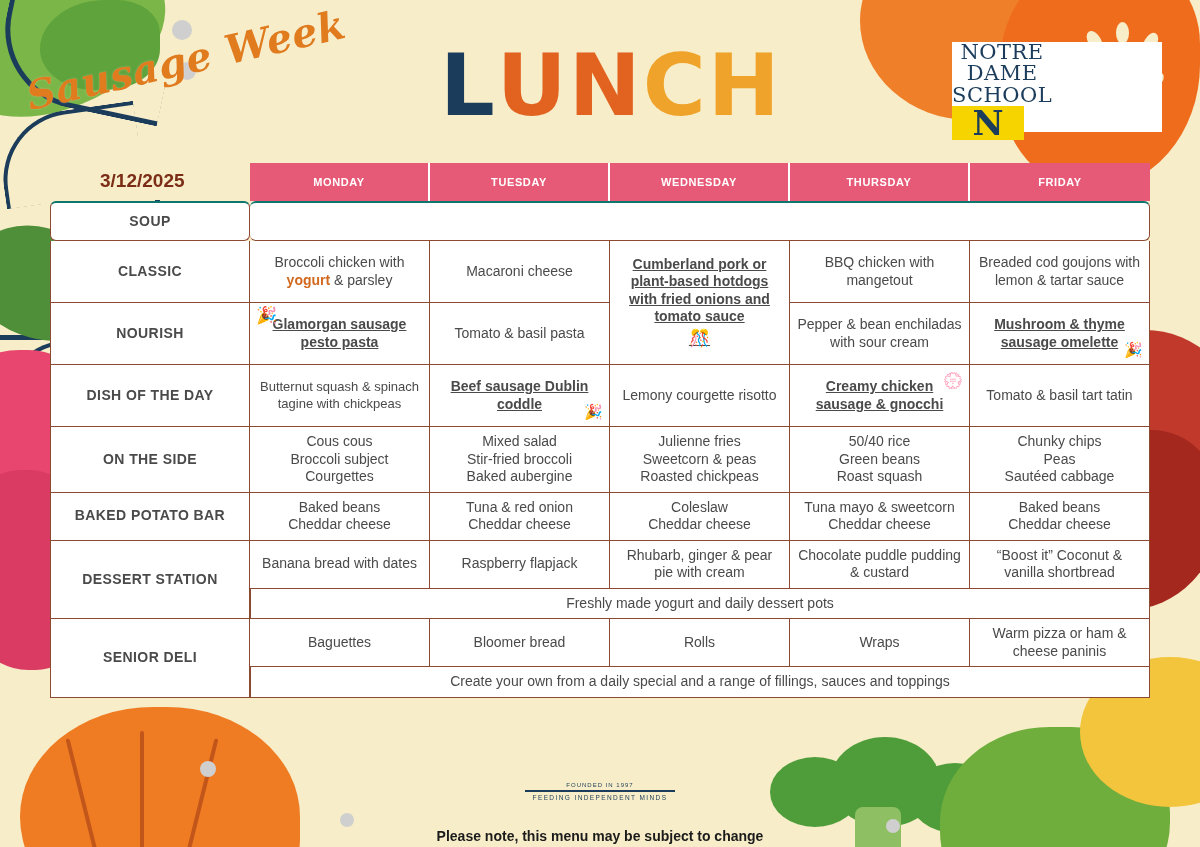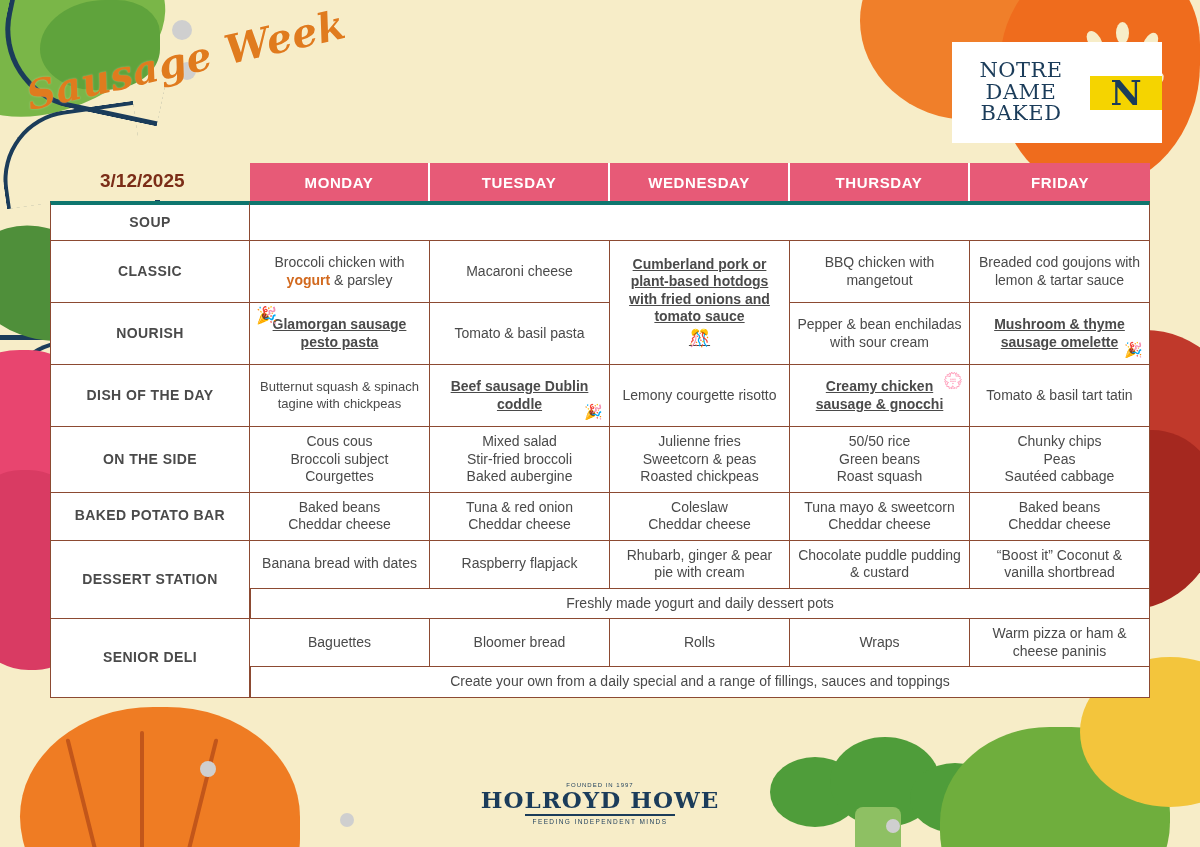--- a/index.html
+++ b/index.html
@@ -124,22 +124,22 @@
   }
   .lunch-title span { display:inline-block; }
   .l1 { color:#1b3c5a; }
   .l2 { color:#e2621f; }
   .l3 { color:#e2621f; }
   .l4 { color:#f0a32a; }
   .l5 { color:#f0a32a; }
 
   .logo {
     position: absolute; right: 38px; top: 42px;
-    width: 210px; height: 101px; background: #ffffff;
-    display: flex; align-items: center;
+    width: 210px; height: 90px; background: #ffffff;
+    display: flex; align-items: flex-start; flex-direction: column;
   }
   .logo-text {
     flex: 1; display:flex; flex-direction: column; justify-content: center;
     align-items: center; color: #1b3c5a;
     font-family: "DejaVu Serif", serif; line-height: 1.02;
   }
   .logo-text div { font-size: 21px; letter-spacing: 0.5px; }
   .logo-mark {
     width: 72px; background: #f5d400; display:flex; align-items:center; justify-content:center;
   }
@@ -160,21 +160,21 @@
     width: 1100px;
     border-collapse: separate; border-spacing: 0;
     table-layout: fixed;
   }
   table.menu col.c0 { width: 200px; }
   table.menu col.cd { width: 180px; }
 
   .menu th.dayhead {
     background: #e75a77;
     color: #ffffff;
-    font-size: 15px;
+    font-size: 11px;
     font-weight: bold;
     letter-spacing: 0.6px;
     height: 38px;
     border-right: 2px solid #ffffff;
     text-align: center;
     vertical-align: middle;
   }
   .menu th.dayhead:last-child { border-right: none; }
   .menu th.corner { background: transparent; border: none; }
 
@@ -185,21 +185,21 @@
     text-align: center;
     vertical-align: middle;
     font-size: 14px;
     color: #4a4a4a;
     padding: 6px 7px;
     line-height: 1.25;
   }
   .menu tr td:first-child {
     border-left: 1px solid #8c4a32;
   }
-  .menu tr.firstrow td { border-top: 4px solid #0f766e; }
+  .menu tr.firstrow td { border-top: 2px solid #0f766e; border-radius: 6px; }
 
   .rowlabel {
     font-weight: bold;
     color: #5b1f10;
     font-size: 15px;
     letter-spacing: 0.4px;
     background: #ffffff !important;
   }
   .highlight { color:#d2691e; font-weight: bold; font-size: 15px; }
   .hl-inline { color:#d2691e; font-weight: bold; }
@@ -281,26 +281,29 @@
   <div class="dark-curve-bl"></div>
   <div class="small-dot" style="left:200px;bottom:70px;width:16px;height:16px;"></div>
   <div class="small-dot" style="left:340px;bottom:20px;width:14px;height:14px;"></div>
   <div class="small-dot" style="right:300px;bottom:14px;width:14px;height:14px;"></div>
 </div>
 
 <div class="page">
 
   <div class="sausage-week">Sausage Week</div>
 
+  <div class="lunch-title">
+    <span class="l1">L</span><span class="l2">U</span><span class="l3">N</span><span class="l4">C</span><span class="l5">H</span>
+  </div>
 
   <div class="logo">
     <div class="logo-text">
       <div>NOTRE</div>
       <div>DAME</div>
-      <div>BAKED</div>
+      <div>SCHOOL</div>
     </div>
     <div class="logo-mark">
       <div class="logo-mark-inner">N</div>
     </div>
   </div>
 
   <div class="date">3/12/2025</div>
 
   <table class="menu">
     <colgroup>
@@ -382,21 +385,21 @@
           <div>Mixed salad</div>
           <div>Stir-fried broccoli</div>
           <div>Baked aubergine</div>
         </td>
         <td class="tall">
           <div>Julienne fries</div>
           <div>Sweetcorn &amp; peas</div>
           <div>Roasted chickpeas</div>
         </td>
         <td class="tall">
-          <div>50/50 rice</div>
+          <div>50/40 rice</div>
           <div>Green beans</div>
           <div>Roast squash</div>
         </td>
         <td class="tall">
           <div>Chunky chips</div>
           <div>Peas</div>
           <div>Sautéed cabbage</div>
         </td>
       </tr>
 
@@ -445,18 +448,18 @@
         <td>Warm pizza or ham &amp; cheese paninis</td>
       </tr>
       <tr>
         <td class="spanwide" colspan="5">Create your own from a daily special and a range of fillings, sauces and toppings</td>
       </tr>
     </tbody>
   </table>
 
   <div class="footer-logo">
     <div class="hh-pre">FOUNDED IN 1997</div>
-    <div class="hh-name">HOLROYD HOWE</div>
     <div class="hh-rule"></div>
     <div class="hh-sub">FEEDING INDEPENDENT MINDS</div>
   </div>
 
+  <div class="note">Please note, this menu may be subject to change</div>
 </div>
 
 </body></html>

